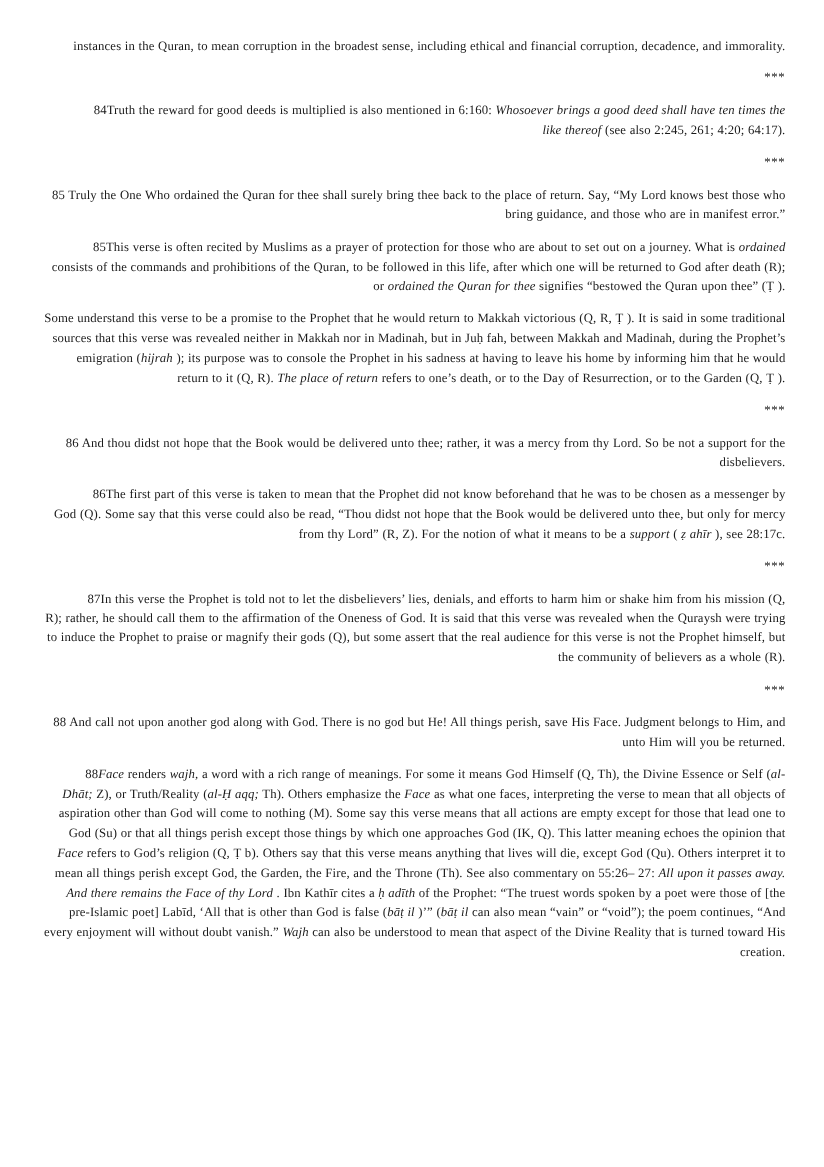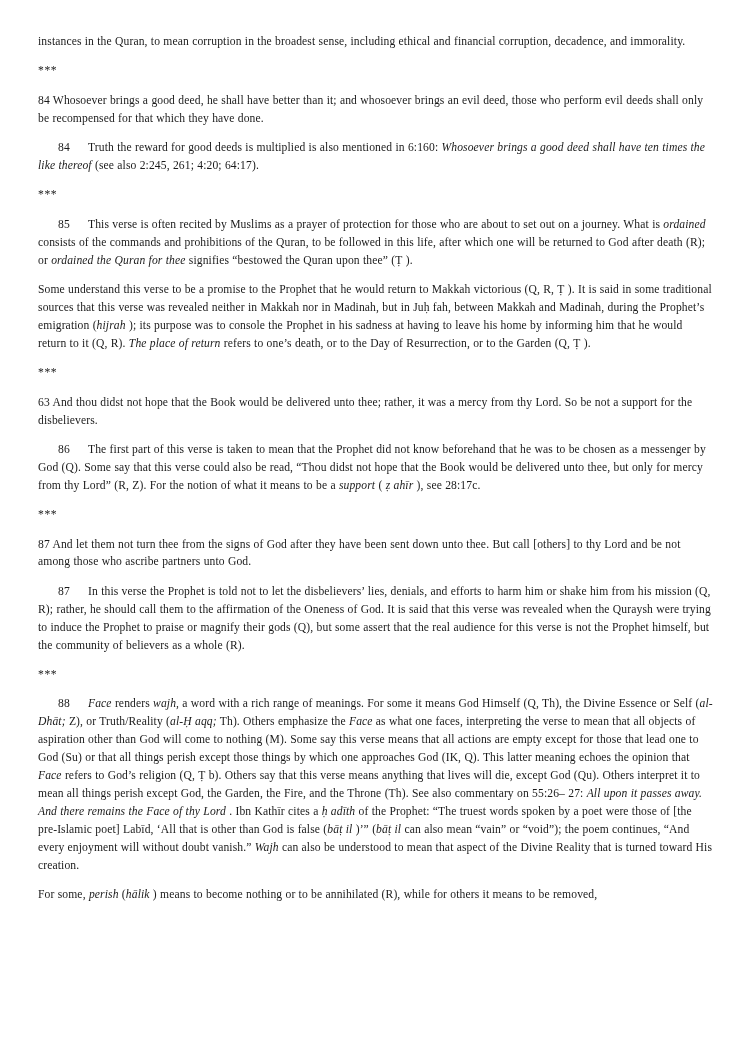--- a/index.html
+++ b/index.html
@@ -24,21 +24,21 @@
   }
   #content {
     position: absolute;
     left: 38px;
     top: 33px;
     width: 676px;
   }
   .blk {
     font-size: 11.6px;
     line-height: 17.9px;
-    text-align: left;
+    text-align: right;
     margin: 0 0 11.5px 0;
     letter-spacing: 0.01em;
     word-spacing: 0.02em;
     color: #1a1a1a;
   }
   .blk.verse {
     margin-bottom: 11.5px;
   }
   .blk.sep {
     letter-spacing: 0.05em;
@@ -58,28 +58,27 @@
     font-style: italic;
   }
 </style>
 </head>
 <body>
 
 <div id="page">
   <div id="content">
       <p class="blk plain">instances in the Quran, to mean corruption in the broadest sense, including ethical and financial corruption, decadence, and immorality.</p>
       <p class="blk sep">***</p>
-      <p class="blk verse">84 Whosoever brings a good deed, he shall have better than it; and whosoever brings an evil deed, those who perform evil deeds shall only be recompensed for that which they have done.</p>
       <p class="blk comment"><span class="vnum">84</span><span>Truth the reward for good deeds is multiplied is also mentioned in 6:160: </span><span class="it">Whosoever brings a good deed shall have ten times the like thereof</span><span> (see also 2:245, 261; 4:20; 64:17).</span></p>
       <p class="blk sep">***</p>
+      <p class="blk verse">85 Truly the One Who ordained the Quran for thee shall surely bring thee back to the place of return. Say, “My Lord knows best those who bring guidance, and those who are in manifest error.”</p>
       <p class="blk comment"><span class="vnum">85</span><span>This verse is often recited by Muslims as a prayer of protection for those who are about to set out on a journey. What is </span><span class="it">ordained</span><span> consists of the commands and prohibitions of the Quran, to be followed in this life, after which one will be returned to God after death (R); or </span><span class="it">ordained the Quran for thee</span><span> signifies “bestowed the Quran upon thee” (Ṭ ).</span></p>
       <p class="blk plain"><span>Some understand this verse to be a promise to the Prophet that he would return to Makkah victorious (Q, R, Ṭ ). It is said in some traditional sources that this verse was revealed neither in Makkah nor in Madinah, but in Juḥ fah, between Makkah and Madinah, during the Prophet’s emigration (</span><span class="it">hijrah</span><span> ); its purpose was to console the Prophet in his sadness at having to leave his home by informing him that he would return to it (Q, R). </span><span class="it">The place of return</span><span> refers to one’s death, or to the Day of Resurrection, or to the Garden (Q, Ṭ ).</span></p>
       <p class="blk sep">***</p>
-      <p class="blk verse">63 And thou didst not hope that the Book would be delivered unto thee; rather, it was a mercy from thy Lord. So be not a support for the disbelievers.</p>
+      <p class="blk verse">86 And thou didst not hope that the Book would be delivered unto thee; rather, it was a mercy from thy Lord. So be not a support for the disbelievers.</p>
       <p class="blk comment"><span class="vnum">86</span><span>The first part of this verse is taken to mean that the Prophet did not know beforehand that he was to be chosen as a messenger by God (Q). Some say that this verse could also be read, “Thou didst not hope that the Book would be delivered unto thee, but only for mercy from thy Lord” (R, Z). For the notion of what it means to be a </span><span class="it">support</span><span> ( </span><span class="it">ẓ ahīr</span><span> ), see 28:17c.</span></p>
       <p class="blk sep">***</p>
-      <p class="blk verse">87 And let them not turn thee from the signs of God after they have been sent down unto thee. But call [others] to thy Lord and be not among those who ascribe partners unto God.</p>
       <p class="blk comment"><span class="vnum">87</span><span>In this verse the Prophet is told not to let the disbelievers’ lies, denials, and efforts to harm him or shake him from his mission (Q, R); rather, he should call them to the affirmation of the Oneness of God. It is said that this verse was revealed when the Quraysh were trying to induce the Prophet to praise or magnify their gods (Q), but some assert that the real audience for this verse is not the Prophet himself, but the community of believers as a whole (R).</span></p>
       <p class="blk sep">***</p>
+      <p class="blk verse">88 And call not upon another god along with God. There is no god but He! All things perish, save His Face. Judgment belongs to Him, and unto Him will you be returned.</p>
       <p class="blk comment"><span class="vnum">88</span><span class="it">Face</span><span> renders </span><span class="it">wajh,</span><span> a word with a rich range of meanings. For some it means God Himself (Q, Th), the Divine Essence or Self (</span><span class="it">al-Dhāt;</span><span> Z), or Truth/Reality (</span><span class="it">al-Ḥ aqq;</span><span> Th). Others emphasize the </span><span class="it">Face</span><span> as what one faces, interpreting the verse to mean that all objects of aspiration other than God will come to nothing (M). Some say this verse means that all actions are empty except for those that lead one to God (Su) or that all things perish except those things by which one approaches God (IK, Q). This latter meaning echoes the opinion that </span><span class="it">Face</span><span> refers to God’s religion (Q, Ṭ b). Others say that this verse means anything that lives will die, except God (Qu). Others interpret it to mean all things perish except God, the Garden, the Fire, and the Throne (Th). See also commentary on 55:26– 27: </span><span class="it">All upon it passes away. And there remains the Face of thy Lord</span><span> . Ibn Kathīr cites a </span><span class="it">ḥ adīth</span><span> of the Prophet: “The truest words spoken by a poet were those of [the pre-Islamic poet] Labīd, ‘All that is other than God is false (</span><span class="it">bāṭ il</span><span> )’” (</span><span class="it">bāṭ il</span><span> can also mean “vain” or “void”); the poem continues, “And every enjoyment will without doubt vanish.” </span><span class="it">Wajh</span><span> can also be understood to mean that aspect of the Divine Reality that is turned toward His creation.</span></p>
-      <p class="blk plain"><span>For some, </span><span class="it">perish</span><span> (</span><span class="it">hālik</span><span> ) means to become nothing or to be annihilated (R), while for others it means to be removed,</span></p>
     </div>
 </div>
 
 </body></html>

